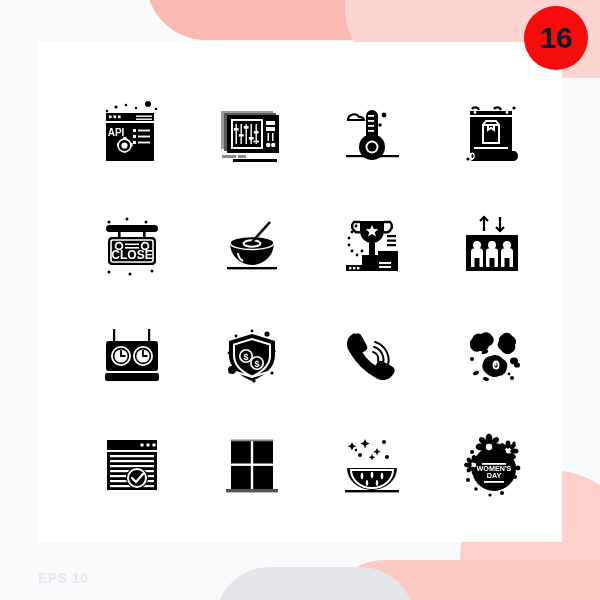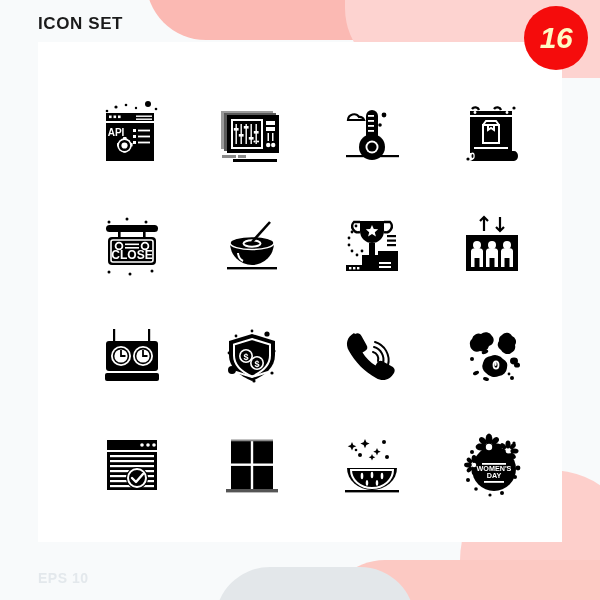--- a/index.html
+++ b/index.html
@@ -65,28 +65,27 @@
     font-weight: bold;
     letter-spacing: 0.6px;
     color: #1b1b1b;
   }
   .badge {
     position: absolute;
     right: 12px; top: 6px;
     width: 64px; height: 64px;
     border-radius: 50%;
     background: #f50c0c;
-    color: #fef9c3;
+    color: #0f172a;
     display: flex;
     align-items: center;
     justify-content: center;
     font-size: 30px;
     font-weight: bold;
     letter-spacing: -0.5px;
-    font-style: italic;
   }
   .footer {
     position: absolute;
     left: 38px; top: 570px;
     font-size: 14px;
     font-weight: bold;
     letter-spacing: 0.5px;
     color: #e3e8ec;
   }
 
@@ -112,21 +111,20 @@
 <div class="page">
 
   <div class="deco deco-pink-top"></div>
   <div class="deco deco-pink-top-right"></div>
   <div class="deco deco-pink-right"></div>
   <div class="deco deco-pink-bottom"></div>
   <div class="deco deco-gray-bottom"></div>
 
   <div class="card"></div>
 
-  <div class="title">ICON SET</div>
   <div class="badge">16</div>
   <div class="footer">EPS 10</div>
 
   <div class="grid">
 
     <div class="cell">
       <svg width="80" height="80" viewBox="0 0 80 80" fill="#000">
         <circle cx="24" cy="12" r="1.6"></circle>
           <circle cx="34" cy="10" r="1.3"></circle>
         <circle cx="44" cy="13" r="1.2"></circle>

